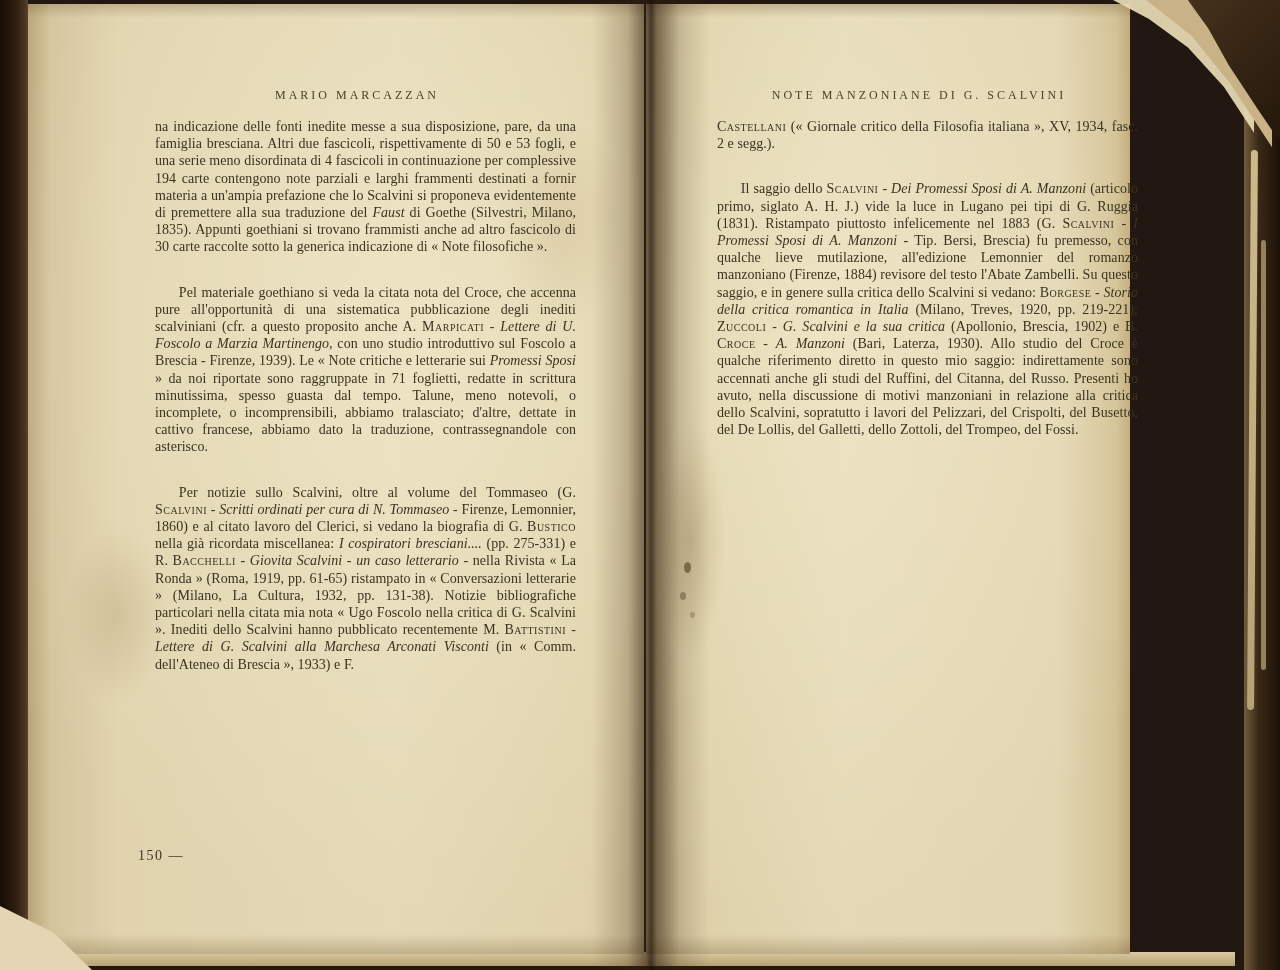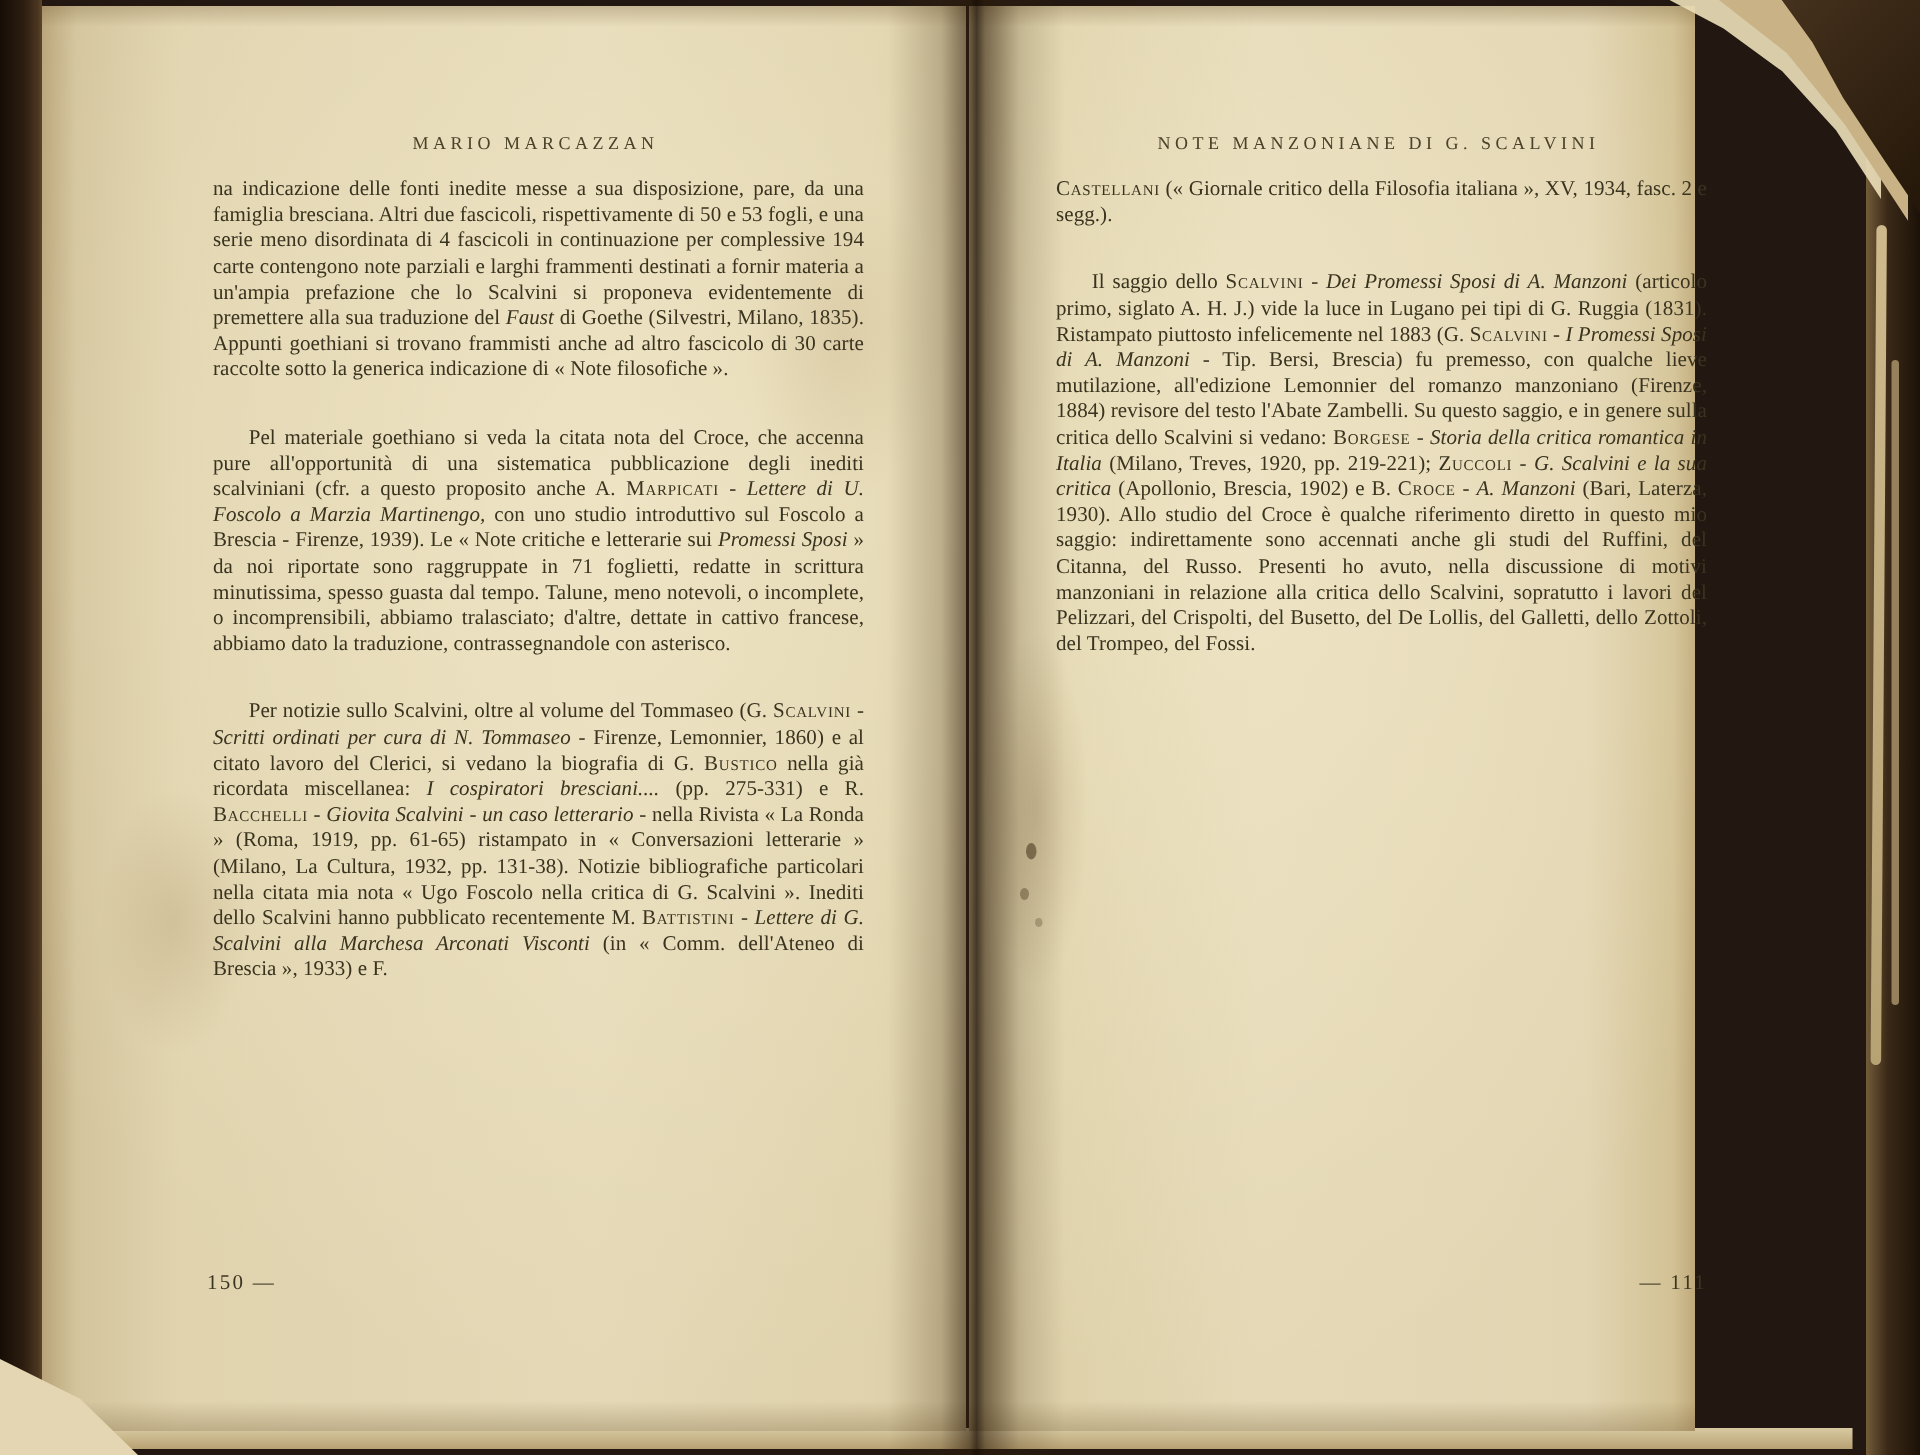--- a/index.html
+++ b/index.html
@@ -42,21 +42,21 @@
   .header-l{left:112px;top:84px;width:438px;}
   .header-r{left:54px;top:84px;width:438px;}
 
   .textcol{
     position:absolute;z-index:3;text-align:justify;
     color:#39331f;font-size:14px;line-height:17.2px;letter-spacing:.05px;
   }
   .text-l{left:112px;top:114px;width:438px;}
   .text-r{left:54px;top:114px;width:438px;}
 
-  .para{margin:0 0 28px 4px;}
+  .para{margin:0 0 28px 17px;}
   .para.indent{text-indent:1.7em;}
   .sc{font-variant:small-caps;letter-spacing:.5px;}
   .it{font-style:italic;}
   .rm{font-style:normal;}
 
   .pagenum{position:absolute;z-index:3;font-size:14px;color:#3c3522;letter-spacing:1.5px;}
   .pn-l{left:112px;top:844px;}
   .pn-r{left:54px;top:844px;width:438px;text-align:right;}
 
   
@@ -127,21 +127,20 @@
       </div>
     <div class="pagenum pn-l">150 —</div>
   </div>
 
   <div class="page page-right">
     <div class="header header-r">NOTE MANZONIANE DI G. SCALVINI</div>
     <div class="textcol text-r">
         <p class="para"><span class="sc">Castellani</span><span class="rm"> (« Giornale critico della Filosofia italiana », XV, 1934, fasc. 2 e segg.).</span></p>
         <p class="para indent"><span class="rm">Il saggio dello </span><span class="sc">Scalvini</span><span class="rm"> - </span><span class="it">Dei Promessi Sposi di A. Manzoni</span><span class="rm"> (articolo primo, siglato A. H. J.) vide la luce in Lugano pei tipi di G. Ruggia (1831). Ristampato piuttosto infelicemente nel 1883 (G. </span><span class="sc">Scalvini</span><span class="rm"> - </span><span class="it">I Promessi Sposi di A. Manzoni</span><span class="rm"> - Tip. Bersi, Brescia) fu premesso, con qualche lieve mutilazione, all'edizione Lemonnier del romanzo manzoniano (Firenze, 1884) revisore del testo l'Abate Zambelli. Su questo saggio, e in genere sulla critica dello Scalvini si vedano: </span><span class="sc">Borgese</span><span class="rm"> - </span><span class="it">Storia della critica romantica in Italia</span><span class="rm"> (Milano, Treves, 1920, pp. 219-221); </span><span class="sc">Zuccoli</span><span class="rm"> - </span><span class="it">G. Scalvini e la sua critica</span><span class="rm"> (Apollonio, Brescia, 1902) e B. </span><span class="sc">Croce</span><span class="rm"> - </span><span class="it">A. Manzoni</span><span class="rm"> (Bari, Laterza, 1930). Allo studio del Croce è qualche riferimento diretto in questo mio saggio: indirettamente sono accennati anche gli studi del Ruffini, del Citanna, del Russo. Presenti ho avuto, nella discussione di motivi manzoniani in relazione alla critica dello Scalvini, sopratutto i lavori del Pelizzari, del Crispolti, del Busetto, del De Lollis, del Galletti, dello Zottoli, del Trompeo, del Fossi.</span></p>
       </div>
-    <div class="pagenum pn-r">— 111</div>
   </div>
 
   <div class="stain st3"></div>
   <div class="speck sp1"></div>
   <div class="speck sp2"></div>
   <div class="speck sp3"></div>
 
   <div class="gutter"></div>
 
   <div class="edge-left"></div>

